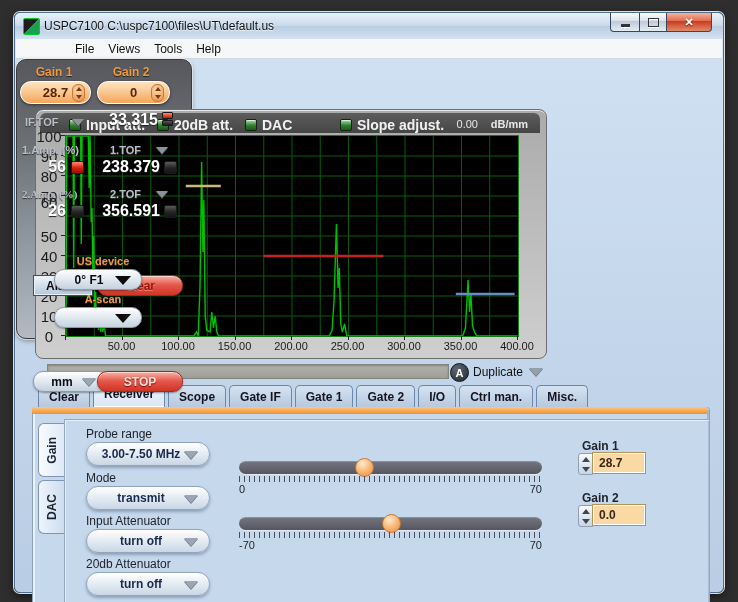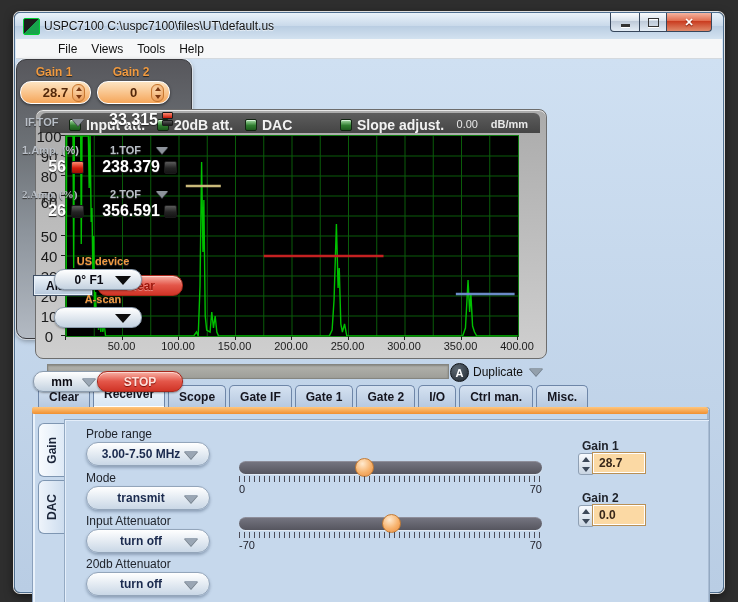--- a/index.html
+++ b/index.html
@@ -23,21 +23,21 @@
        background:linear-gradient(#fbfdfe,#d7e0ea 45%,#bdc9d8 45%,#e3ecf5);}
   #btn-min{left:595px;width:29px;border-radius:0 0 0 4px;}
   #btn-max{left:624px;width:27px;}
   #btn-close{left:651px;width:44px;border-radius:0 0 4px 0;
        background:linear-gradient(#f5b4a0,#e06a4c 45%,#c93a1e 45%,#e08a6a);}
   .glyph-min{width:9px;height:3px;background:#333;margin-top:7px;box-shadow:0 1px 0 #fff;}
   .glyph-max{width:9px;height:7px;border:1px solid #333;box-shadow:0 1px 0 #fff, inset 0 1px 0 #fff;}
   .glyph-close{color:#fff;font-size:11px;font-weight:bold;text-shadow:0 1px 1px #7a1a08;}
 
   #menubar{position:absolute;left:1px;top:26px;width:706px;height:20px;background:#f6f7f8;
-       border-bottom:1px solid #d4d9de;display:flex;align-items:center;padding-left:35px;box-sizing:border-box;}
+       border-bottom:1px solid #d4d9de;display:flex;align-items:center;padding-left:52px;box-sizing:border-box;}
   .menu-item{font-size:12px;color:#111;padding:2px 7px;cursor:default;}
 
   #client{position:absolute;left:1px;top:46px;width:706px;height:532px;
        background:linear-gradient(#cfe0f2,#b9cde4);border-radius:0 0 5px 5px;}
 
   
   #scope-panel{left:19px;top:50px;width:510px;height:248px;border-radius:8px;
        background:linear-gradient(#a8a8a8,#cscs 0);background:linear-gradient(#ababab,#cfcfcf);
        border:1px solid #6d6d6d;box-shadow:inset 0 1px 0 #e8e8e8;overflow:hidden;}
   #scope-header{left:4px;top:3px;width:500px;height:20px;border-radius:6px 6px 0 0;

